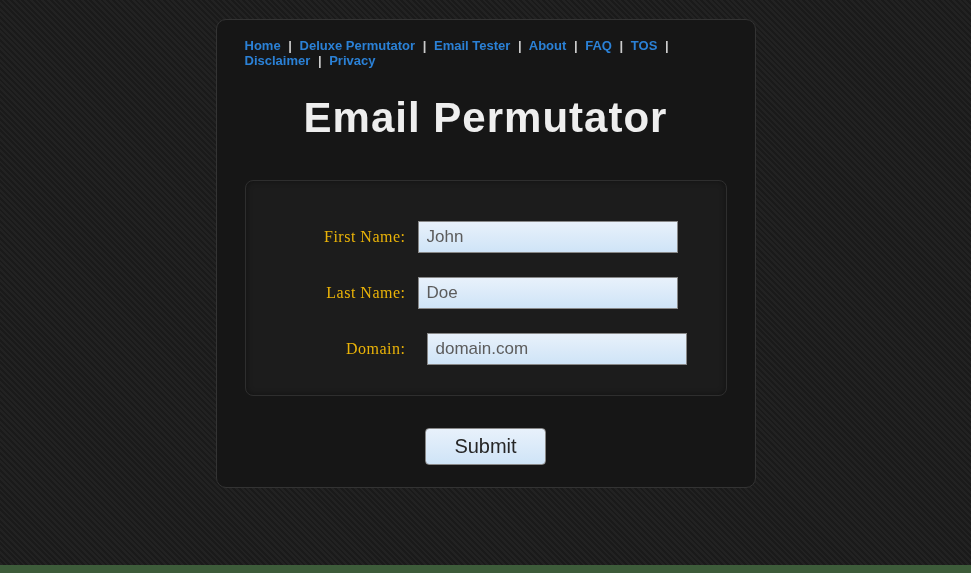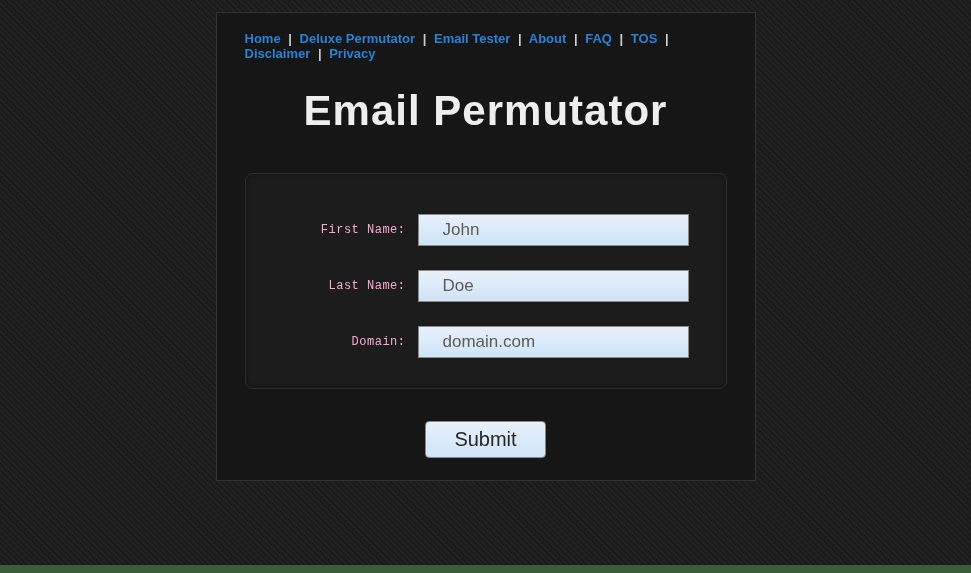--- a/index.html
+++ b/index.html
@@ -15,23 +15,23 @@
       );
       display: flex;
       justify-content: center;
       align-items: flex-start;
       font-family: Arial, sans-serif;
       overflow: hidden;
     }
     .panel {
       width: 540px;
       background: #161616;
-      border-radius: 0;
+      border-radius: 10px;
       border: 1px solid #333;
-      margin-top: 12px;
+      margin-top: 19px;
       padding: 18px 28px 22px 28px;
     }
     .nav {
       color: #ddd;
       font-size: 13px;
       font-weight: bold;
       margin-bottom: 26px;
     }
     .nav a {
       color: #2b81d6;
@@ -56,36 +56,36 @@
       border-radius: 8px;
       border: 1px solid #2e2e2e;
       padding: 40px 30px 30px 30px;
       box-shadow: 0 0 6px rgba(0,0,0,0.4) inset;
     }
     .row {
       display: flex;
       align-items: center;
       margin-bottom: 24px;
     }
-    .row:last-child { margin-bottom: 0; }
+    .row:last-child { margin-bottom: 0; gap: 9px; }
     .label {
       width: 130px;
       text-align: right;
-      color: #f9a8d4;
-      font-size: 12px;
+      color: #eab308;
+      font-size: 16px;
       letter-spacing: 0.5px;
-      font-family: Liberation Mono, monospace;
+      font-family: Liberation Serif, serif;
       margin-right: 12px;
     }
     .field {
       flex: 0 0 260px;
       height: 32px;
       background: linear-gradient(#e8f1fb, #cfe4f7);
       border: 1px solid #888;
-      padding: 0 24px;
+      padding: 0 8px;
       font-size: 17px;
       color: #5c5c5c;
       font-family: Arial, sans-serif;
       outline: none;
     }
     .submit-wrap {
       text-align: center;
       margin-top: 32px;
     }
     .submit-btn {

